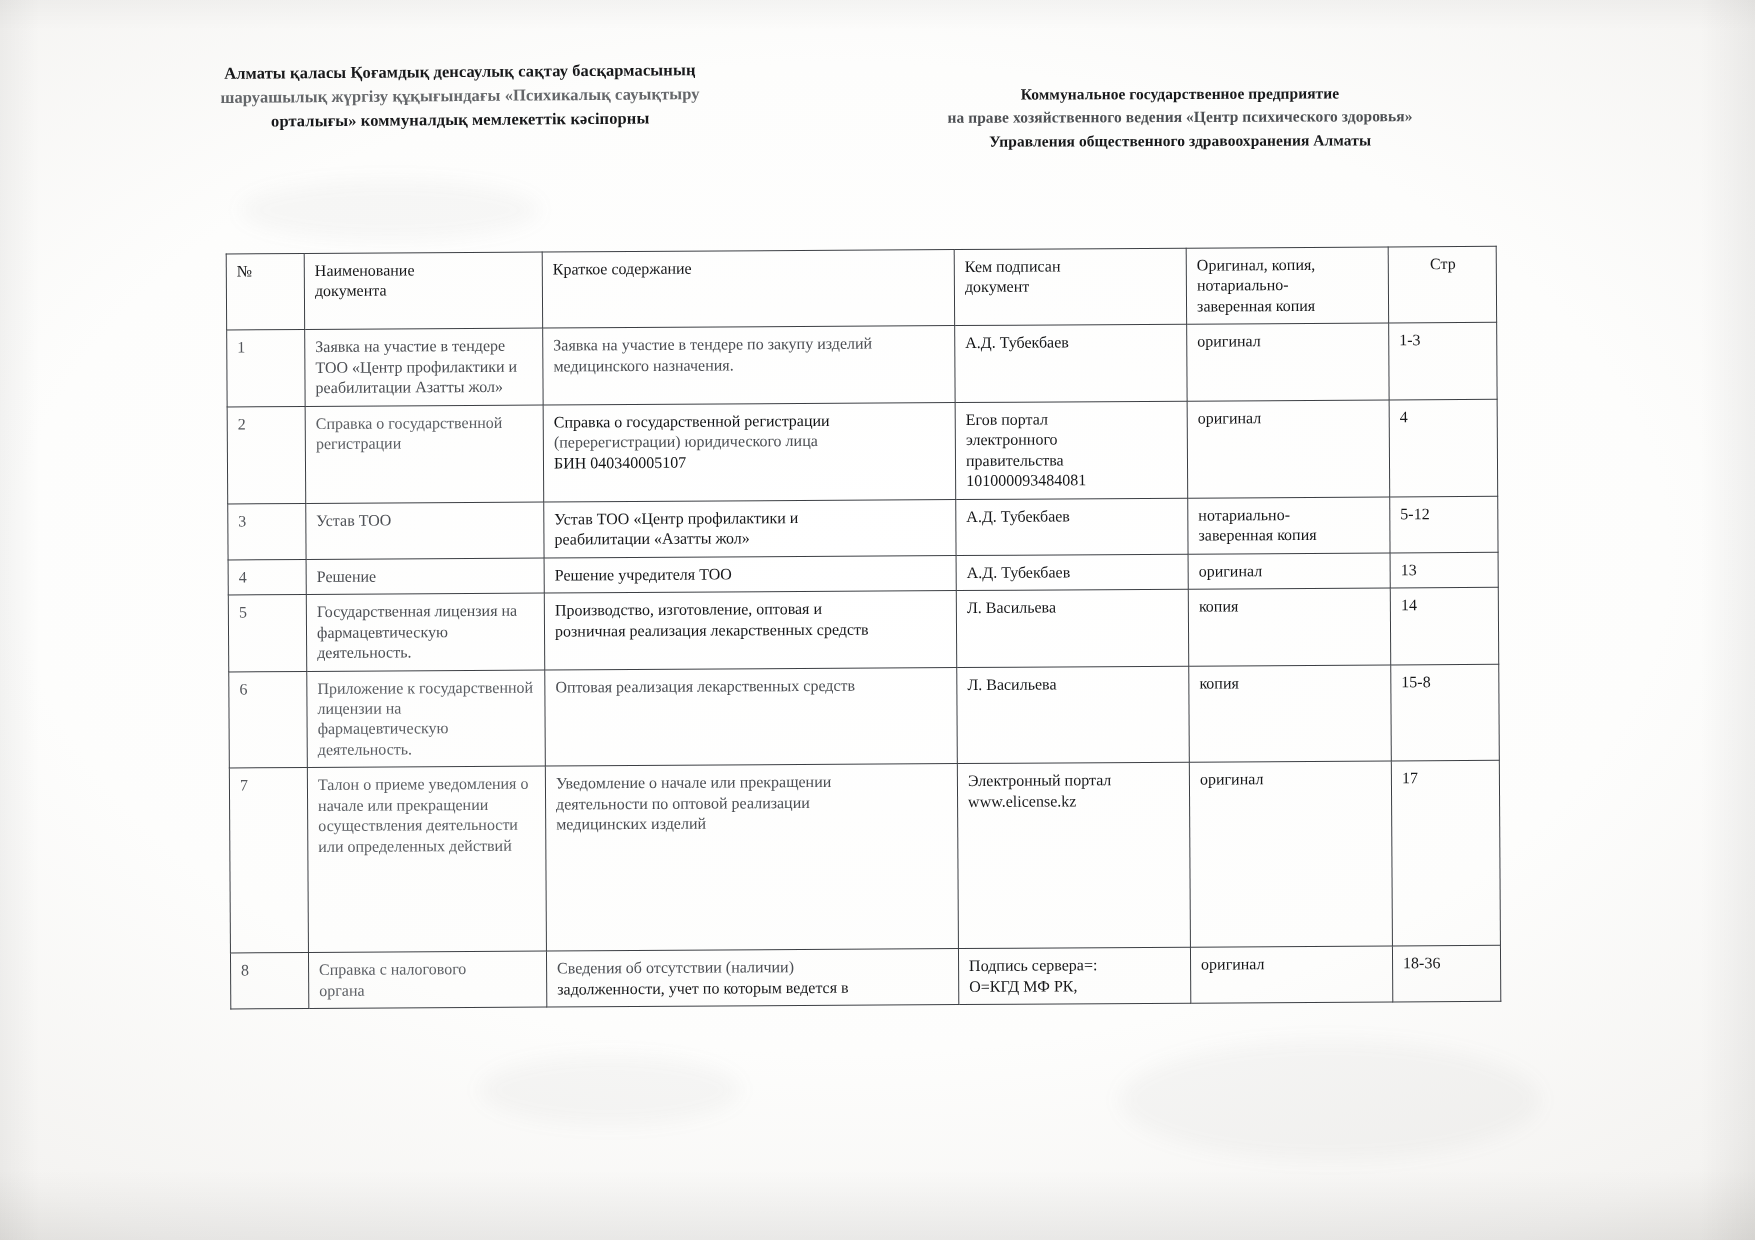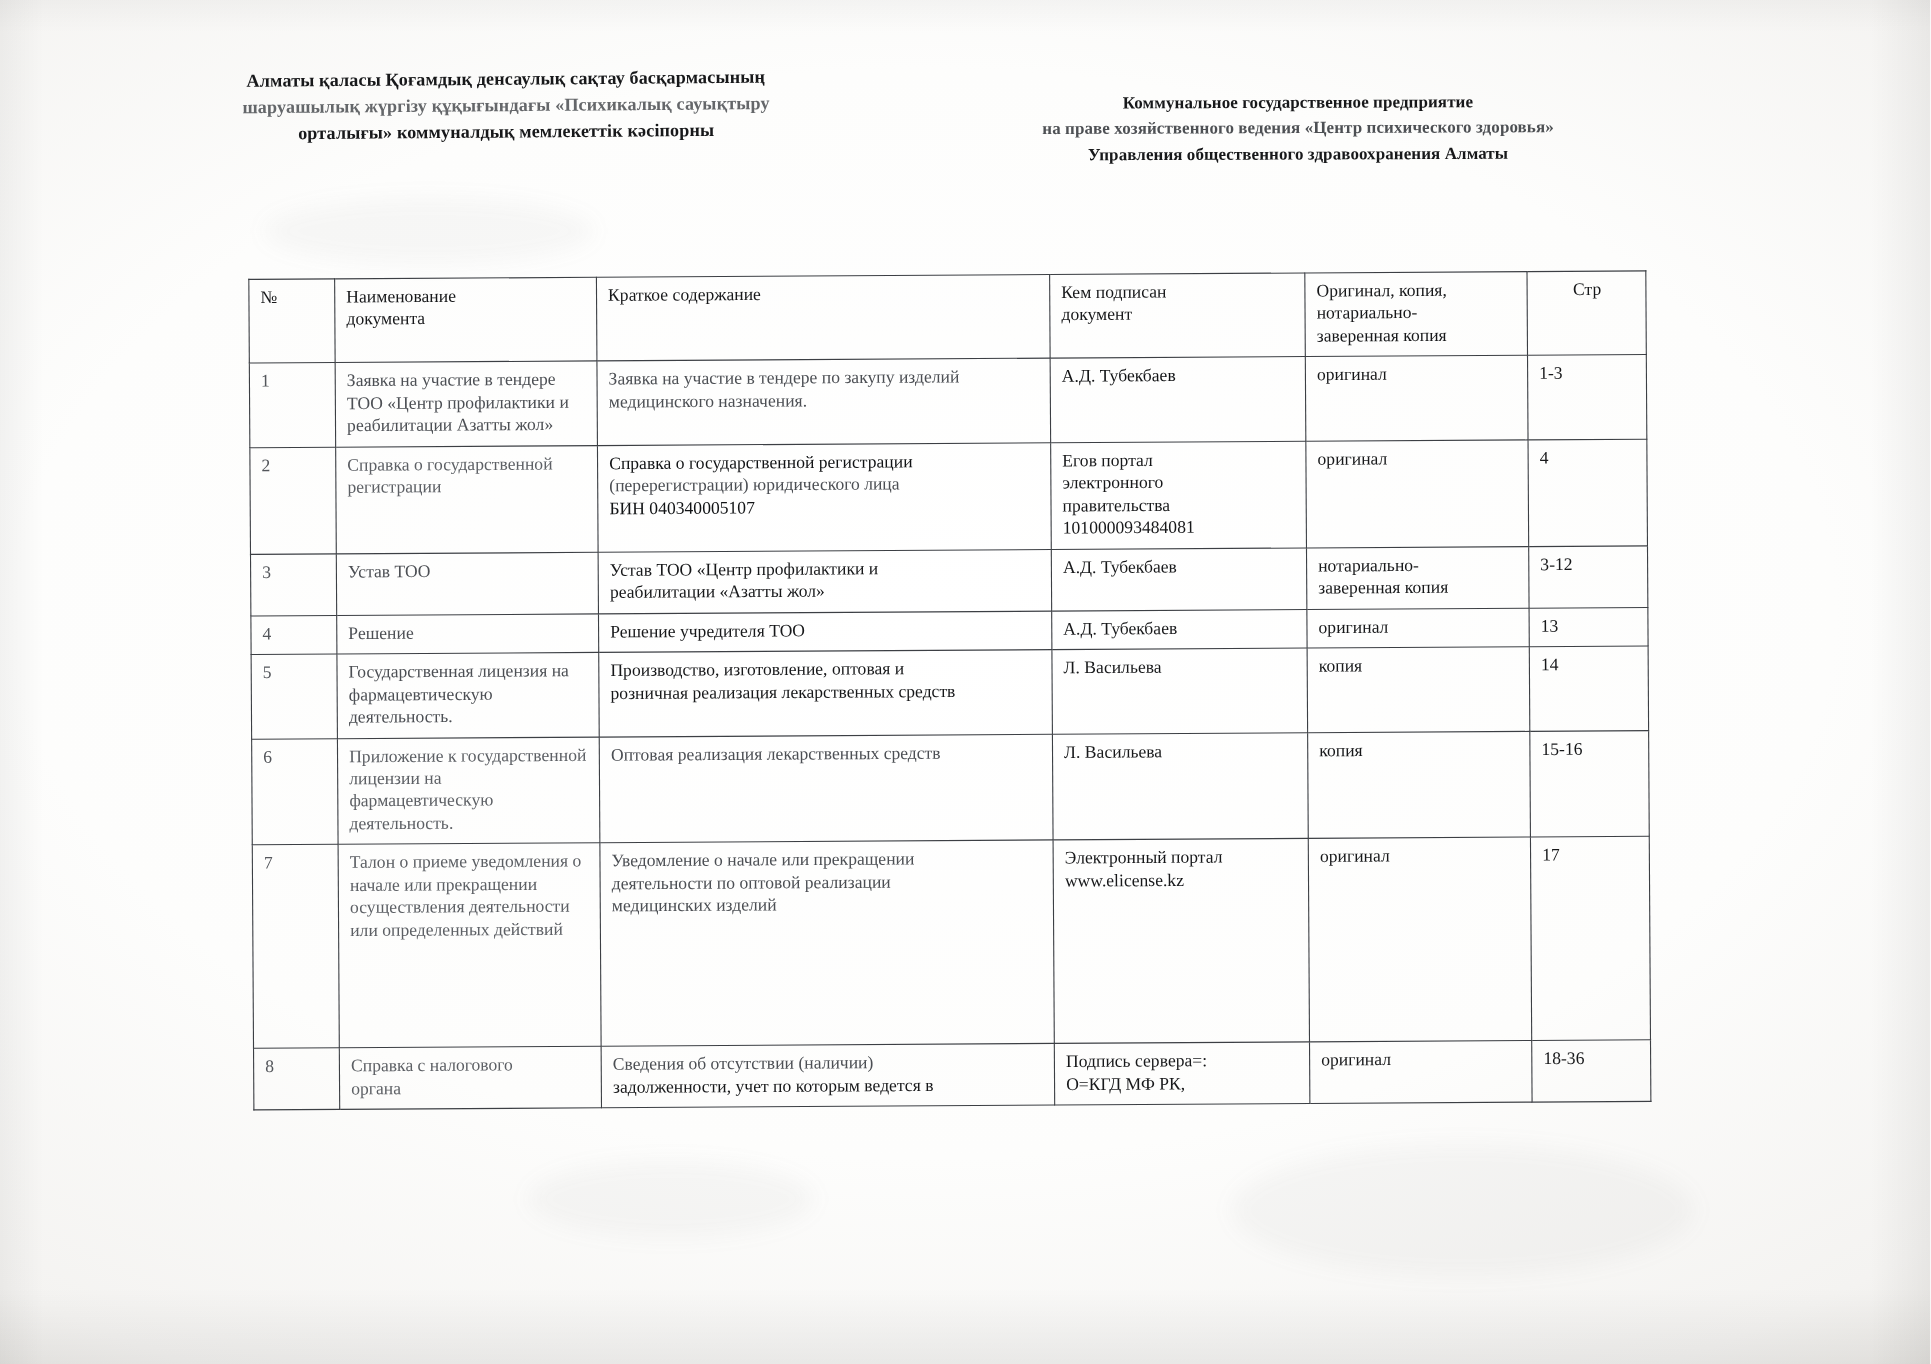--- a/index.html
+++ b/index.html
@@ -199,21 +199,21 @@
           <td class="c-name cell-fade">Устав ТОО</td>
           <td class="c-brief pad-t3">
             <div>Устав ТОО «Центр профилактики и</div>
             <div>реабилитации «Азатты жол»</div>
           </td>
           <td class="c-sign">А.Д. Тубекбаев</td>
           <td class="c-orig pad-t3">
             <div>нотариально-</div>
             <div>заверенная копия</div>
           </td>
-          <td class="c-page pad-t3">3-12</td>
+          <td class="c-page pad-t3">5-12</td>
         </tr>
 
         <tr>
           <td class="c-num num-fade">4</td>
           <td class="c-name cell-fade">Решение</td>
           <td class="c-brief">Решение учредителя ТОО</td>
           <td class="c-sign">А.Д. Тубекбаев</td>
           <td class="c-orig">оригинал</td>
           <td class="c-page">13</td>
         </tr>
@@ -229,21 +229,21 @@
           <td class="c-orig pad-t3">копия</td>
           <td class="c-page">14</td>
         </tr>
 
         <tr>
           <td class="c-num num-fade">6</td>
           <td class="c-name cell-fade2">Приложение к государственной лицензии на фармацевтическую деятельность.</td>
           <td class="c-brief cell-fade pad-t3">Оптовая реализация лекарственных средств</td>
           <td class="c-sign pad-t3">Л. Васильева</td>
           <td class="c-orig pad-t2">копия</td>
-          <td class="c-page pad-t2">15-16</td>
+          <td class="c-page pad-t2">15-8</td>
         </tr>
 
         <tr>
           <td class="c-num num-fade">7</td>
           <td class="c-name cell-fade2" style="height:170px;">Талон о приеме уведомления о начале или прекращении осуществления деятельности или определенных действий</td>
           <td class="c-brief cell-fade pad-t3">
             <div>Уведомление о начале или прекращении</div>
             <div>деятельности по оптовой реализации</div>
             <div>медицинских изделий</div>
           </td>

